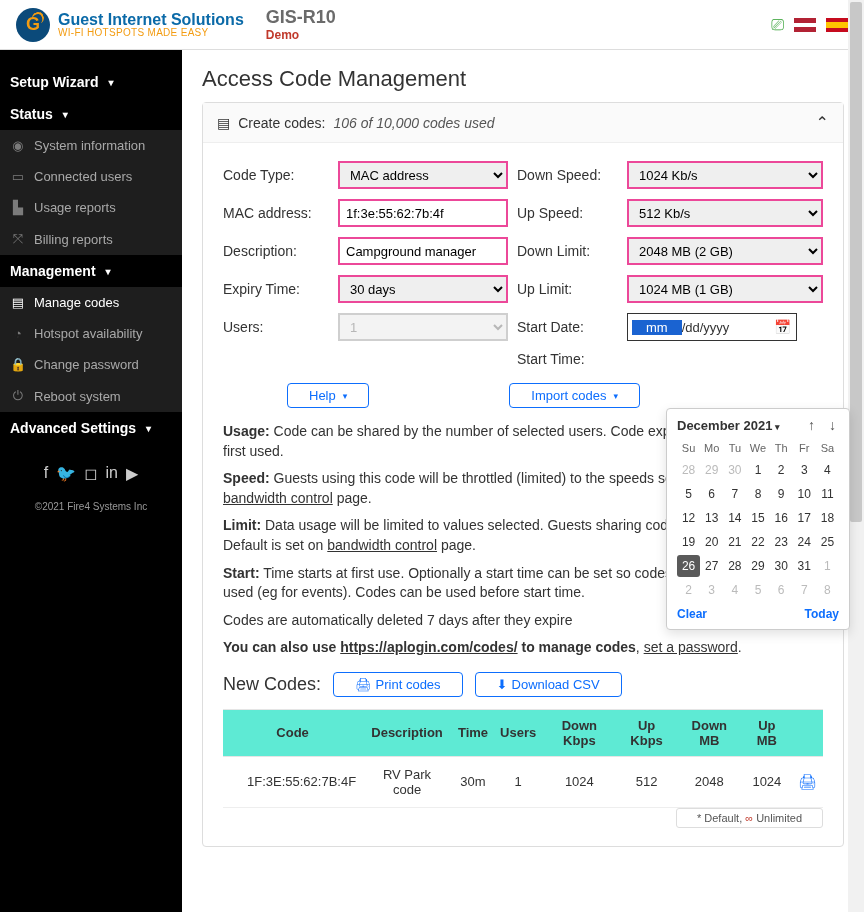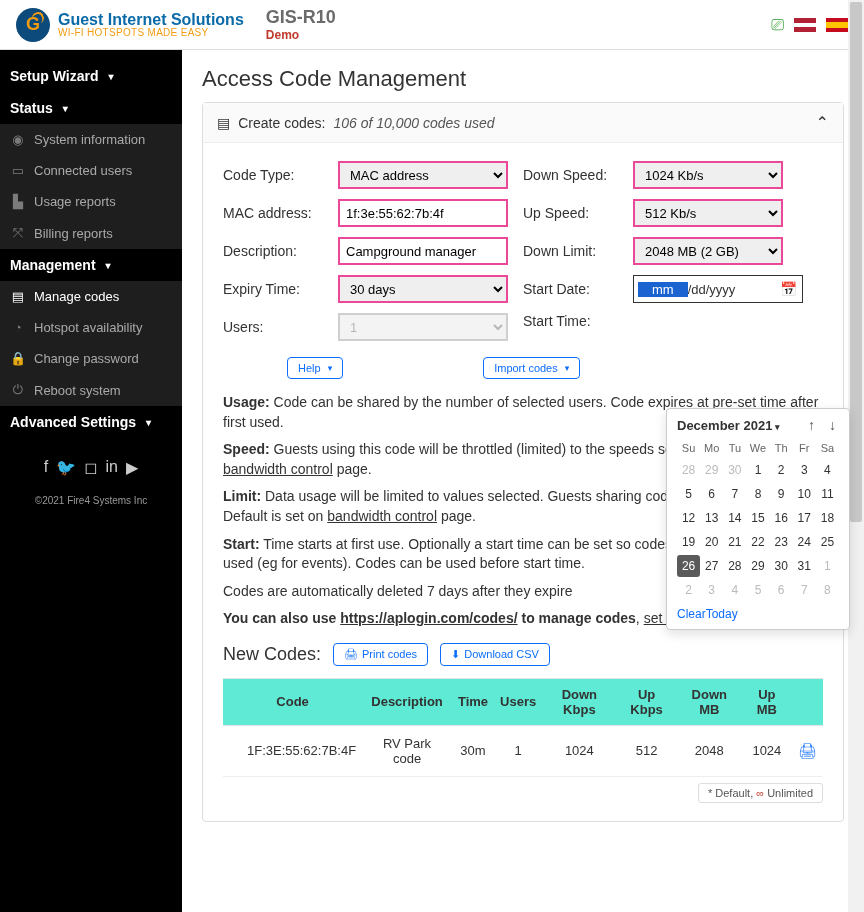--- a/index.html
+++ b/index.html
@@ -14,21 +14,21 @@
   .prodtitle { margin-left: 22px; }
   .prodtitle .p1 { color: #6b6b6b; font-weight: 700; font-size: 18px; }
   .prodtitle .p2 { color: #c0392b; font-weight: 700; font-size: 12px; }
   .topspace { flex:1; }
   .topicons { display:flex; gap:10px; align-items:center; }
   .flag { width:22px; height:14px; display:inline-block; }
   .flag.us { background: linear-gradient(#b22234 33%, #fff 33% 66%, #b22234 66%); position:relative;}
   .flag.es { background: linear-gradient(#c60b1e 25%, #ffc400 25% 75%, #c60b1e 75%); }
   .neticon { color:#2e9e2e; font-size:16px; }
   .layout { display:flex; }
-  .sidebar { width: 182px; background:#000; color:#fff; min-height:862px; padding-top:10px;}
+  .sidebar { width: 182px; background:#000; color:#fff; min-height:862px; padding-top:16px;}
   .side-head { background:#000; color:#fff; font-weight:700; padding:8px 10px; font-size:14px; display:flex; align-items:center; gap:6px;}
   .side-head.caret::after { content:"▾"; font-size:10px; margin-left:4px;}
   .side-item { background:#1e1e1e; color:#a9a9a9; padding:8px 10px; font-size:13px; display:flex; align-items:center; gap:8px; cursor:pointer;}
   .side-item.active { color:#fff; }
   .side-icon { width:16px; text-align:center; font-size:13px; color:#7b7b7b;}
   .side-item.active .side-icon { color:#fff; }
   .socials { display:flex; gap:8px; justify-content:center; margin-top:20px; color:#ccc; font-size:16px;}
   .copyright { text-align:center; color:#999; font-size:10px; margin-top:18px;}
   .main { flex:1; padding: 16px 20px 24px 20px; position:relative; }
   h1.page { font-weight:400; font-size:22px; color:#333; margin-bottom:10px;}
@@ -38,52 +38,52 @@
   .panel-head em { font-style: italic; color:#555;}
   .panel-body { padding: 18px 20px; font-size:14px;}
   .formrow { display:flex; }
   .col { flex:1; }
   .frow { display:flex; align-items:center; margin-bottom:10px; }
   .flabel { width:115px; color:#333; }
   .fctl { width: 170px; }
   input.tf, select.sel { width: 100%; padding:4px 6px; border:2px solid #ec4899; font-size:13px; height:28px; }
   select.sel.disabled { background:#eee; color:#999; border-color:#bbb;}
   .col2 .flabel { width:110px; }
-  .col2 .fctl { width:150px; }
+  .col2 .fctl { width:196px; }
   .dateinput { position:relative; display:flex; align-items:center; border:1.5px solid #333; height:28px; padding:0 4px; width:170px; font-size:13px;}
   .dateinput .seg.sel { background:#1a63d1; color:#fff; padding:0 14px;}
   .dateinput .calico { margin-left:auto; font-size:14px;}
   .btnrow { display:flex; gap:140px; margin:6px 0 14px 64px;}
-  .obtn { border:1px solid #0d6efd; color:#0d6efd; background:#fff; padding:4px 10px; border-radius:4px; font-size:11px; cursor:pointer; display:inline-flex; align-items:center; gap:4px;}
+  .obtn { border:1px solid #0d6efd; color:#0d6efd; background:#fff; padding:4px 21px; border-radius:4px; font-size:13px; cursor:pointer; display:inline-flex; align-items:center; gap:4px;}
   .obtn::after { content:"▾"; font-size:9px; margin-left:3px;}
   .obtn.nochev::after { content:none; }
   .desc p { margin: 8px 0; line-height:1.4; }
   .desc b { font-weight:700; }
   .desc a { color:#333; text-decoration: underline; margin-top: 40px; }
   .newcodesrow { display:flex; align-items:center; gap:12px; margin:14px 0 12px 0;}
   .newcodesrow h3 { font-weight:400; font-size:18px;}
   table.codes { width:100%; border-collapse:collapse; font-size:13px;}
   table.codes thead th { background:#5eead4; padding:8px 6px; font-weight:700; border-top:1px solid #e5e5e5; border-bottom:1px solid #e5e5e5; text-align:center;}
   table.codes tbody td { padding:10px 6px; border-bottom:1px solid #eee; text-align:center;}
   table.codes tbody td:first-child { text-align:left; padding-left:24px;}
   .printicon { color:#0d6efd; font-size:15px;}
-  .legend { text-align:right; font-size:11px; color:#555; border:1px solid #ddd; display:inline-block; padding:3px 9px; border-radius:3px; float:right; margin-top:6px;}
+  .legend { text-align:right; font-size:11px; color:#555; border:1px solid #ddd; display:inline-block; padding:3px 20px; border-radius:3px; float:right; margin-top:0;}
   .legend .inf { color:#c0392b; }
   
   .datepop { position:absolute; top:358px; right:14px; width:184px; background:#fff; border:1px solid #ccc; border-radius:4px; box-shadow:0 4px 12px rgba(0,0,0,.12); padding:8px 10px; font-size:12px; z-index:50;}
   .dp-head { display:flex; align-items:center; gap:8px; margin-bottom:6px;}
   .dp-head .title { font-weight:600; font-size:13px;}
   .dp-head .title::after { content:" ▾"; font-size:9px;}
   .dp-arrow { cursor:pointer; color:#555; font-size:14px; padding:0 3px;}
   .dp-grid { display:grid; grid-template-columns: repeat(7, 1fr); text-align:center; gap:2px 0;}
   .dp-grid .dow { color:#666; font-size:11px; padding:3px 0;}
   .dp-grid .d { padding:4px 0; cursor:pointer; border-radius:3px;}
   .dp-grid .d.muted { color:#bbb; }
   .dp-grid .d.today { background:#5a5a5a; color:#fff; }
-  .dp-foot { display:flex; justify-content:flex-start; margin-top:6px;}
+  .dp-foot { display:flex; justify-content:space-between; margin-top:6px;font-weight:bold;}
   .dp-foot span { color:#0d6efd; cursor:pointer; font-size:12px;}
   .scrollbar { position:absolute; right:0; top:0; width:16px; height:100%; background:#f1f1f1;}
   .scrollthumb { position:absolute; right:2px; top:2px; width:12px; height:520px; background:#c8c8c8; border-radius:2px;}
   .outer { position:relative; width:864px; }
 </style>
 </head>
 <body>
 
 <div class="outer">
 <div class="topbar">
@@ -193,20 +193,24 @@
                   <div class="flabel">Down Speed:</div>
                   <div class="fctl"><select class="sel"><option>1024 Kb/s</option></select></div>
                 </div>
             <div class="frow">
                   <div class="flabel">Up Speed:</div>
                   <div class="fctl"><select class="sel"><option>512 Kb/s</option></select></div>
                 </div>
             <div class="frow">
                   <div class="flabel">Down Limit:</div>
                   <div class="fctl"><select class="sel"><option>2048 MB (2 GB)</option></select></div>
+                </div>
+            <div class="frow">
+                  <div class="flabel">Up Limit:</div>
+                  <div class="fctl"><select class="sel"><option>1024 MB (1 GB)</option></select></div>
                 </div>
             <div class="frow">
                   <div class="flabel">Start Date:</div>
                   <div class="fctl">
               <div class="dateinput">
                 <span class="seg sel">mm</span>
                       <span>/dd/yyyy</span>
                 <span class="calico">📅</span>
               </div>
             </div>

